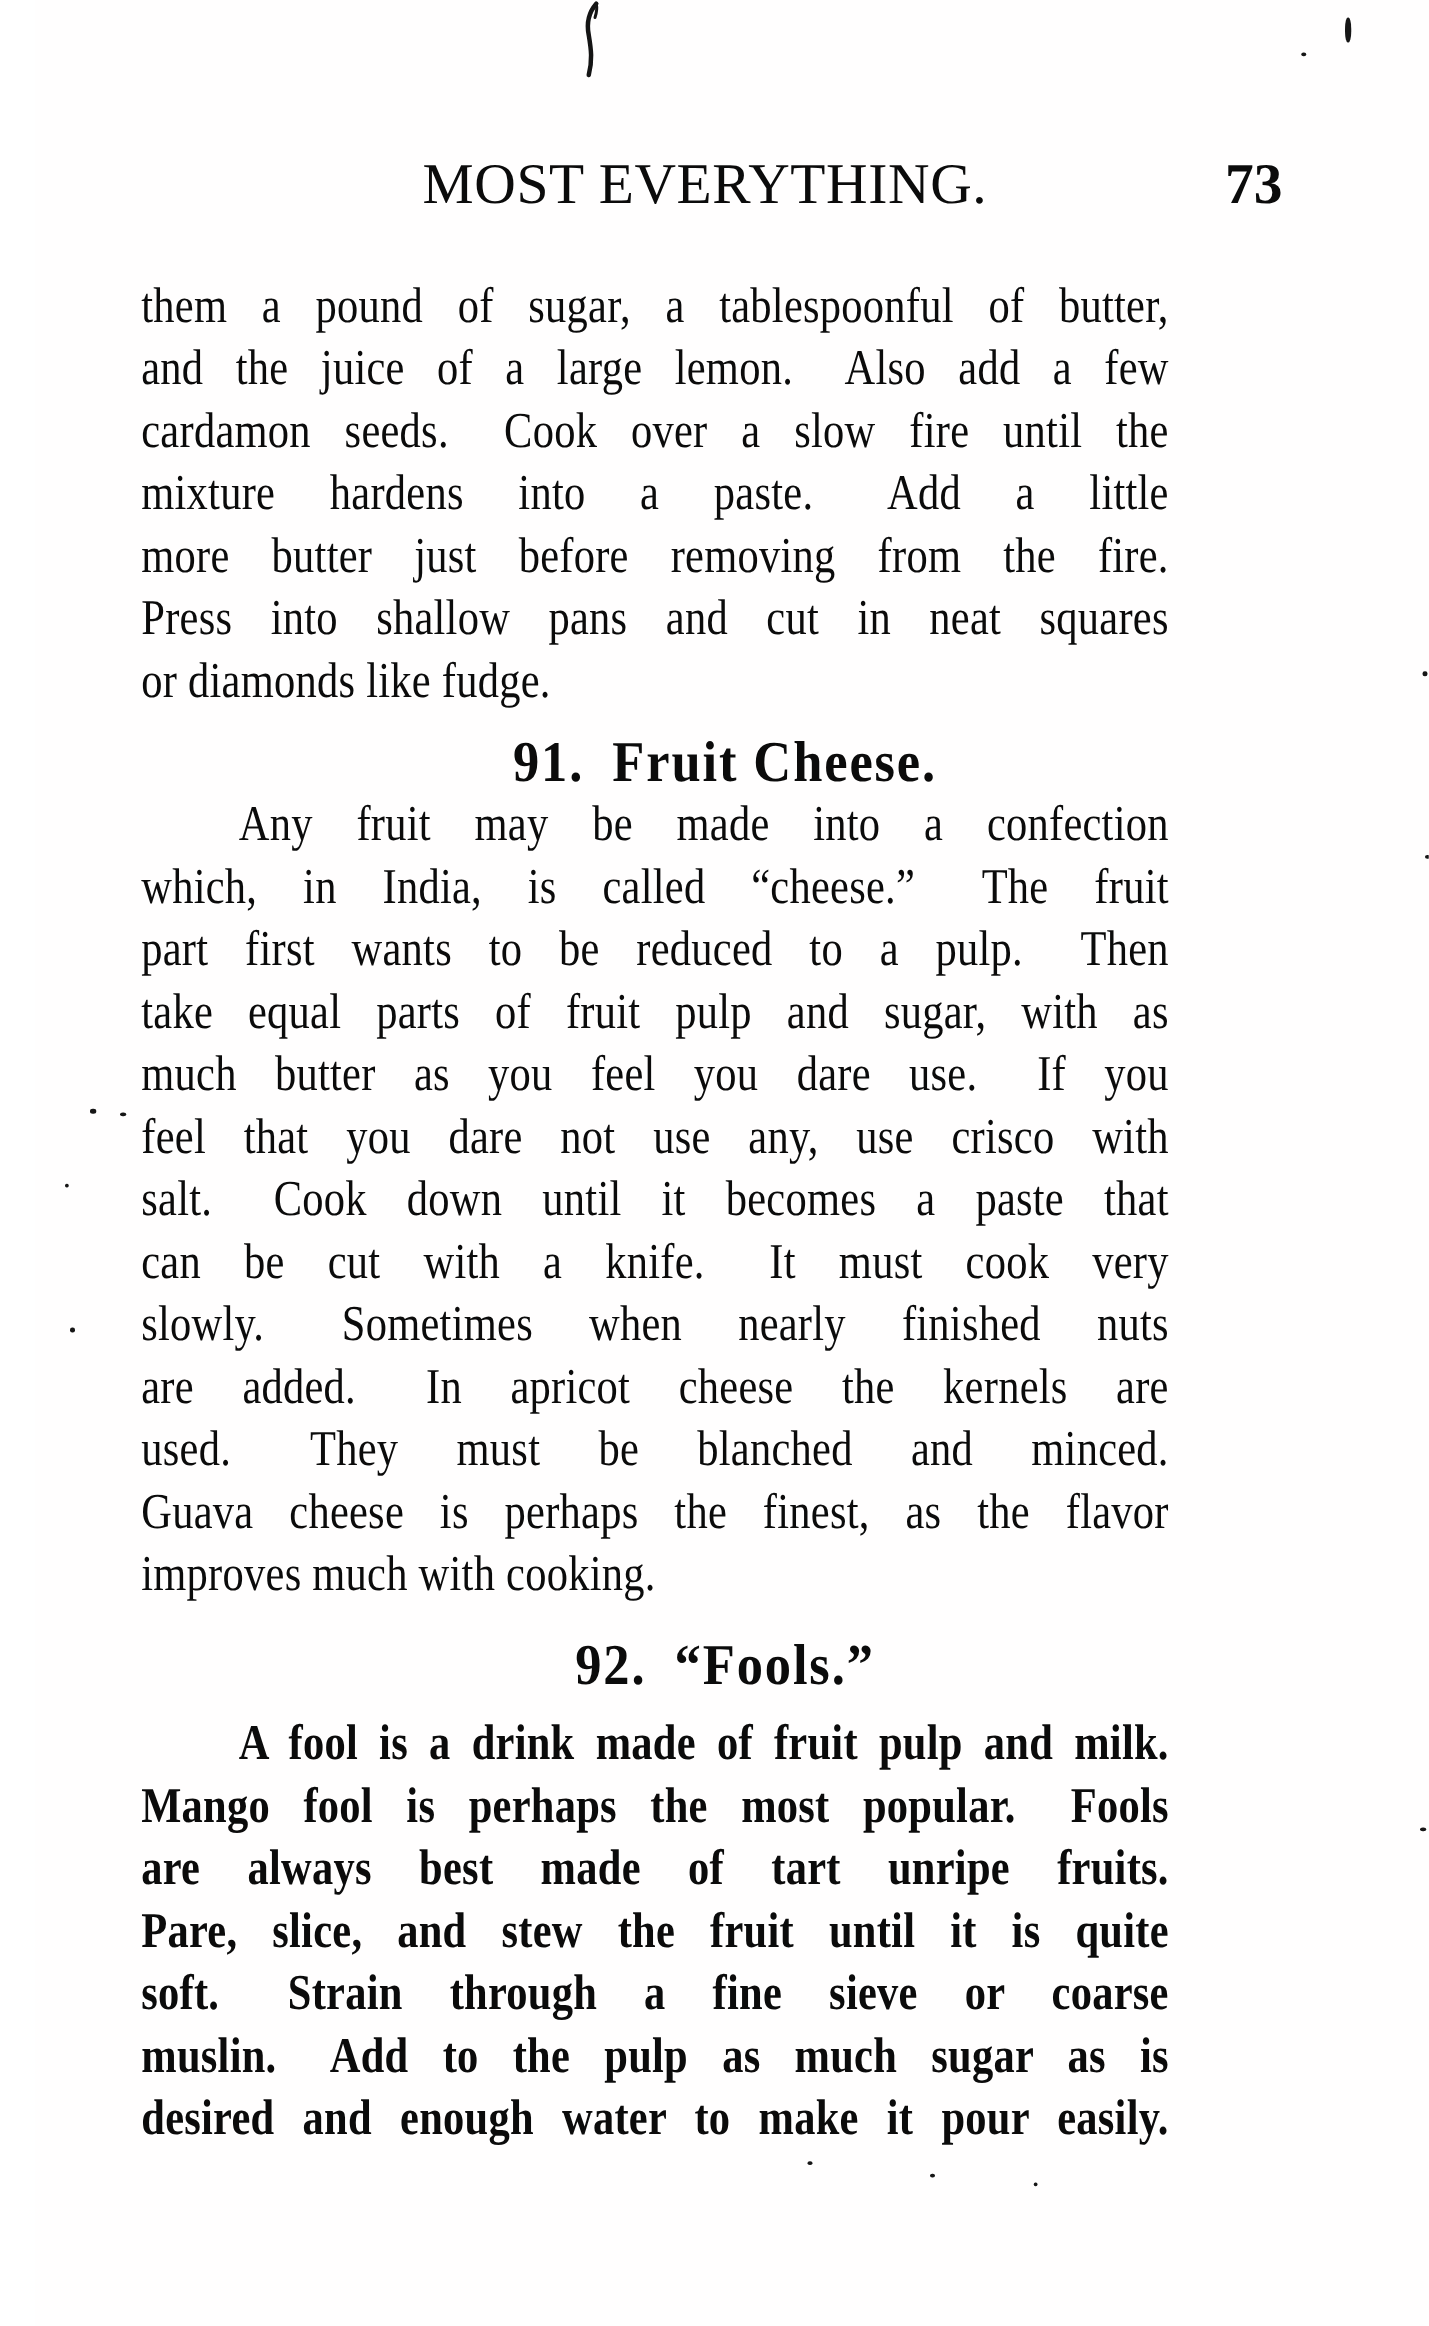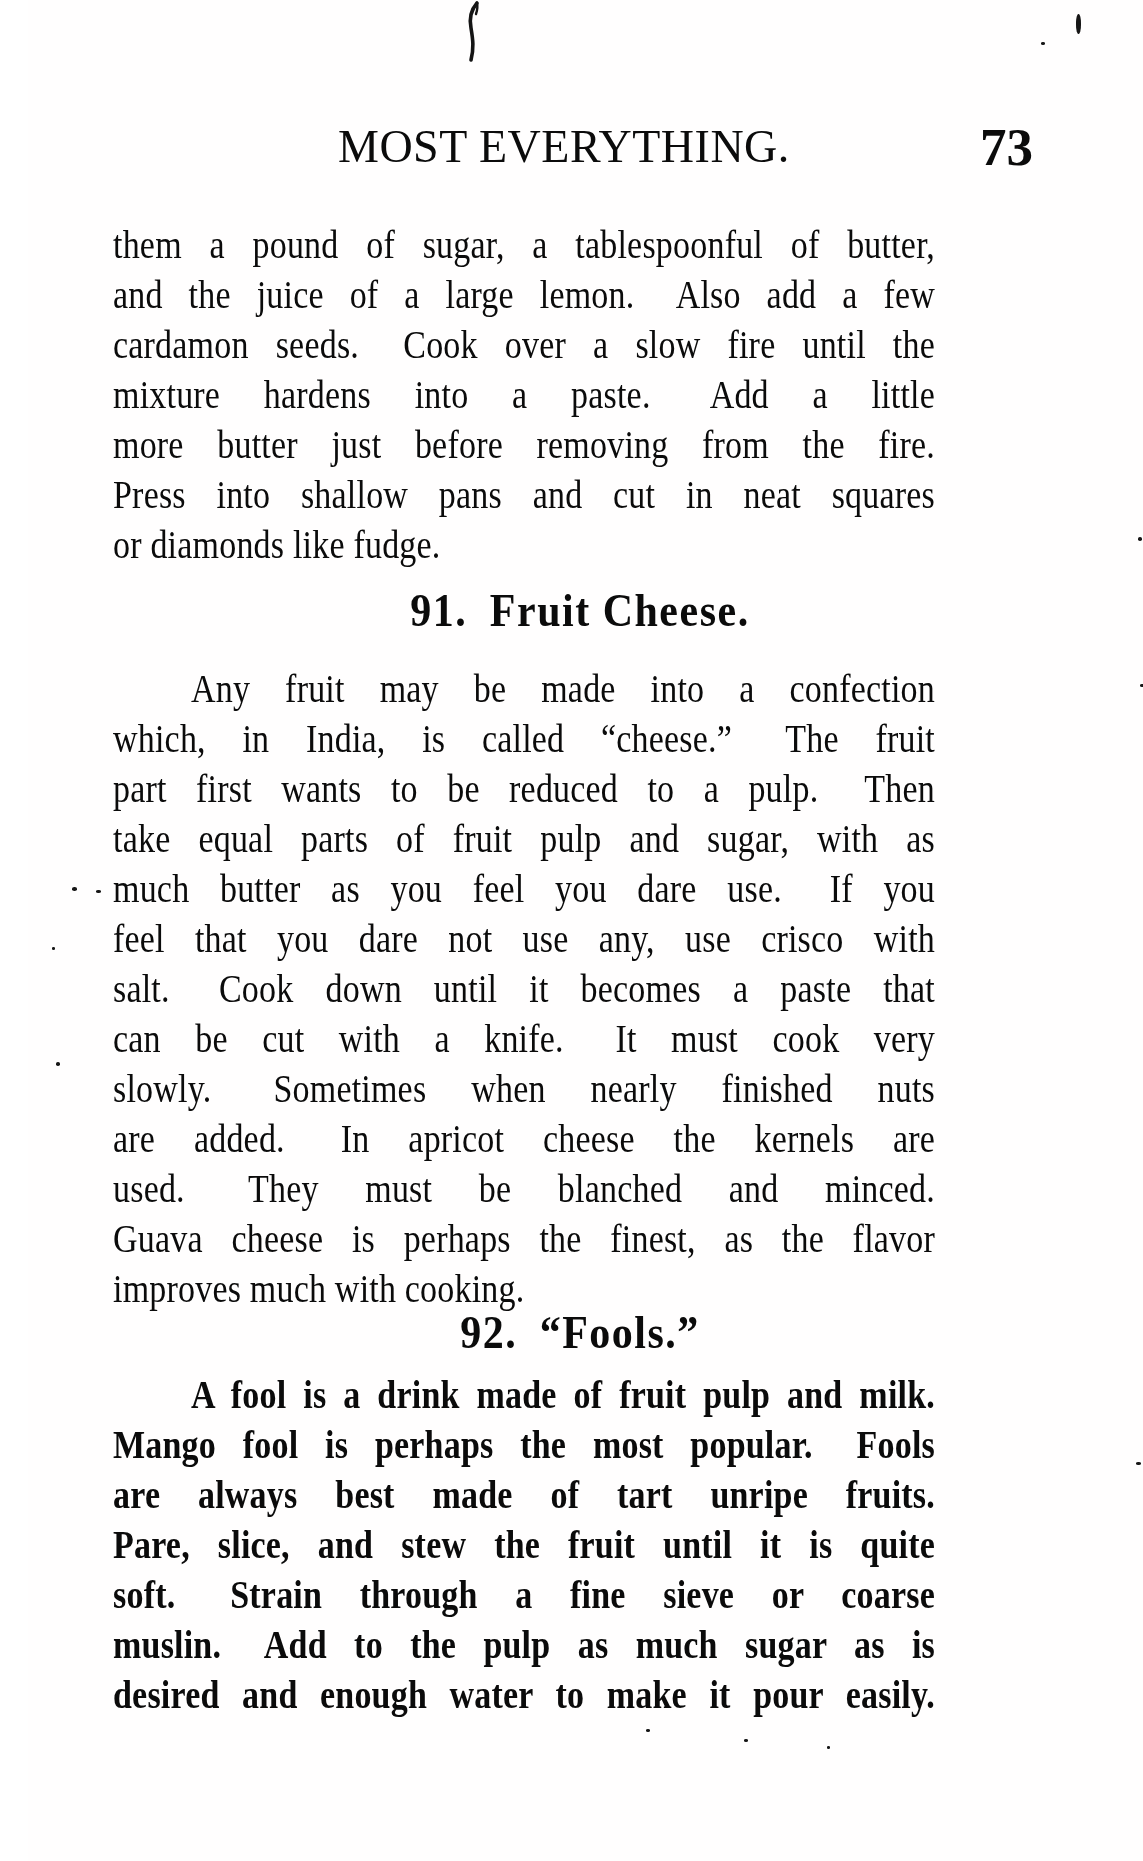--- a/index.html
+++ b/index.html
@@ -24,21 +24,21 @@
     top: 124px;
     font-size: 46px;
     line-height: 46px;
     letter-spacing: 0.5px;
     white-space: nowrap;
   }
   .page-number {
     position: absolute;
     left: 952px;
     top: 124px;
-    font-size: 53px;
+    font-size: 46px;
     line-height: 46px;
     font-weight: bold;
   }
   
   .text-column {
     position: absolute;
     left: 85px;
     top: 0;
     width: 822px;
     height: 1754px;
@@ -69,21 +69,21 @@
     text-align: center;
     padding-left: 112px;
     width: 710px;
     transform: scaleY(1.1);
     transform-origin: 0 78%;
     white-space: nowrap;
   }
   
   .paragraph-fudge-continuation { top: 223px; }
   .heading-91                  { top: 587px; }
-  .paragraph-fruit-cheese      { top: 667px; }
+  .paragraph-fruit-cheese      { top: 638px; }
   .heading-92                  { top: 1309px; }
   .paragraph-fools             { top: 1373px; font-weight: bold; }
   
   .speck {
     position: absolute;
     background: #161616;
     border-radius: 45%;
   }
   .ink-stroke {
     position: absolute;

